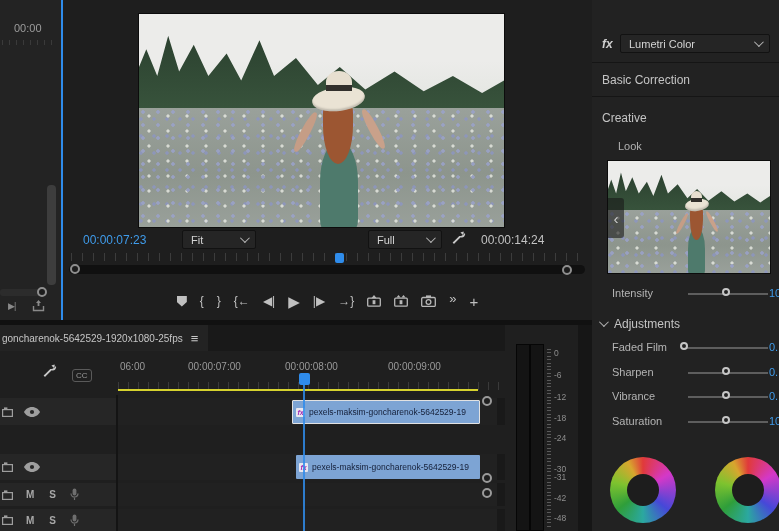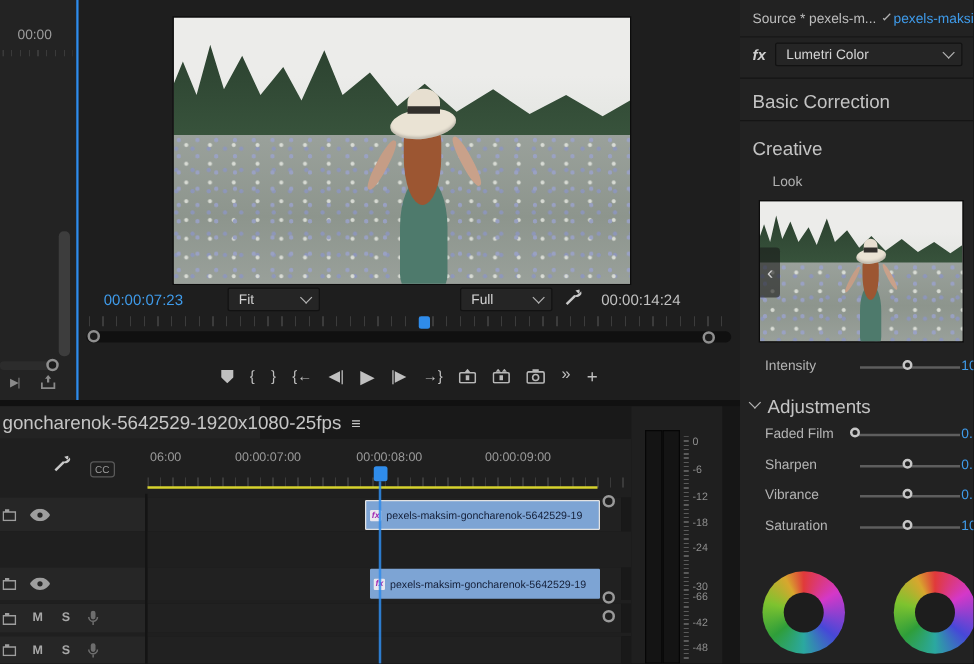--- a/index.html
+++ b/index.html
@@ -74,21 +74,21 @@
   .plus-ic { font-size:15px; }
 
   
   .seam-h { left:0; top:320px; width:592px; height:5px; background:#111; }
 
   
   .timeline { left:0; top:325px; width:505px; height:206px; background:#1f1f1f; }
   .tl-tabbar { position:absolute; left:0; top:0; width:100%; height:26px; background:#191919; }
   .tl-tab { position:absolute; left:0; top:0; width:208px; height:26px; background:#232323;
     display:flex; align-items:center; gap:8px; padding:0 2px; color:#c6c6c6; }
-  .tl-tab .name { font-size:15px; white-space:nowrap; }
+  .tl-tab .name { font-size:10px; white-space:nowrap; }
   .tl-menu { font-size:13px; color:#c6c6c6; }
   .cc-box { border:1px solid #5a5a5a; border-radius:3px; color:#9a9a9a; font-size:8px;
     padding:1px 3px; }
   .ruler-label { position:absolute; top:36px; color:#9a9a9a; font-size:10px; }
   .ruler-ticks { left:118px; top:57px; width:387px; height:8px;
     background:repeating-linear-gradient(90deg,#3a3a3a 0 1px,transparent 1px 10px); }
   .work-area { left:118px; top:64px; width:360px; height:2px; background:#d6d22e; }
   .tl-vdiv { left:116px; top:70px; width:2px; height:136px; background:#141414; }
   .row { position:absolute; left:0; width:505px; background:#1a1a1a; }
   .row .head { position:absolute; left:0; top:0; width:116px; height:100%; background:#262626;
@@ -119,21 +119,21 @@
 
   
   .fxpanel { left:592px; top:0; width:187px; height:531px; background:#222; overflow:hidden; }
   .fx-head { position:absolute; left:0; top:0; width:100%; height:30px; border-bottom:1px solid #171717;
     display:flex; align-items:center; gap:6px; padding:0 0 0 10px; }
   .fx-head .src { color:#bdbdbd; font-size:11px; white-space:nowrap; }
   .fx-head .seq { color:#3f9bea; font-size:11px; white-space:nowrap; }
   .fx-italic { font-style:italic; font-weight:bold; color:#cfcfcf; font-size:12px; }
   .effect-dd { position:absolute; left:28px; top:34px; width:150px; }
   .divline { position:absolute; left:0; width:100%; height:1px; background:#151515; }
-  .sect { position:absolute; left:10px; color:#c4c4c4; font-size:15px; }
+  .sect { position:absolute; left:10px; color:#c4c4c4; font-size:12px; }
   .look-lbl { position:absolute; left:26px; top:140px; color:#b0b0b0; font-size:11px; }
   .look-dd { position:absolute; left:55px; top:134px; width:132px; height:22px; background:#1f1f1f;
     border:1px solid #0f0f0f; border-top-color:#3c3c3c; color:#dcdcdc; font-size:11px;
     display:flex; align-items:center; padding:0 9px; }
   .thumb { left:15px; top:160px; width:164px; height:114px; }
   .thumb-prev { position:absolute; left:0; top:37px; width:16px; height:40px;
     background:rgba(25,25,25,.6); border-radius:0 3px 3px 0; color:#cfcfcf; font-size:15px;
     display:flex; align-items:center; justify-content:center; }
   .slider-row { position:absolute; left:0; width:100%; height:14px; }
   .slider-row .sl-label { position:absolute; left:20px; top:0; color:#b4b4b4; font-size:11px; }
@@ -371,32 +371,27 @@
   <div class="abs meters">
     <div class="mbar" style="left:11px;"></div>
     <div class="mbar" style="left:25px;"></div>
     <div class="mticks"></div>
     <div class="mlabel" style="top:23px;">0</div>
     <div class="mlabel" style="top:45px;">-6</div>
     <div class="mlabel" style="top:67px;">-12</div>
     <div class="mlabel" style="top:88px;">-18</div>
     <div class="mlabel" style="top:108px;">-24</div>
     <div class="mlabel" style="top:128px;margin-top:11px;">-30</div>
-    <div class="mlabel" style="top:147px;">-66</div>
+    <div class="mlabel" style="top:147px;">-31</div>
     <div class="mlabel" style="top:168px;">-42</div>
     <div class="mlabel" style="top:188px;">-48</div>
   </div>
   <div class="abs seam-v"></div>
 
   <div class="abs fxpanel">
-    <div class="fx-head">
-      <span class="src">Source * pexels-m...</span>
-      <span class="chev"></span>
-      <span class="seq">pexels-maksi</span>
-    </div>
     <div class="abs fx-italic" style="left:10px; top:37px;">fx</div>
     <div class="dropdown effect-dd">
       <span class="lbl">Lumetri Color</span>
       <span class="chev"></span>
     </div>
     <div class="divline" style="top:62px;"></div>
     <div class="sect" style="top:73px;">Basic Correction</div>
     <div class="divline" style="top:96px;"></div>
     <div class="sect" style="top:111px;">Creative</div>
     <div class="look-lbl">Look</div>

